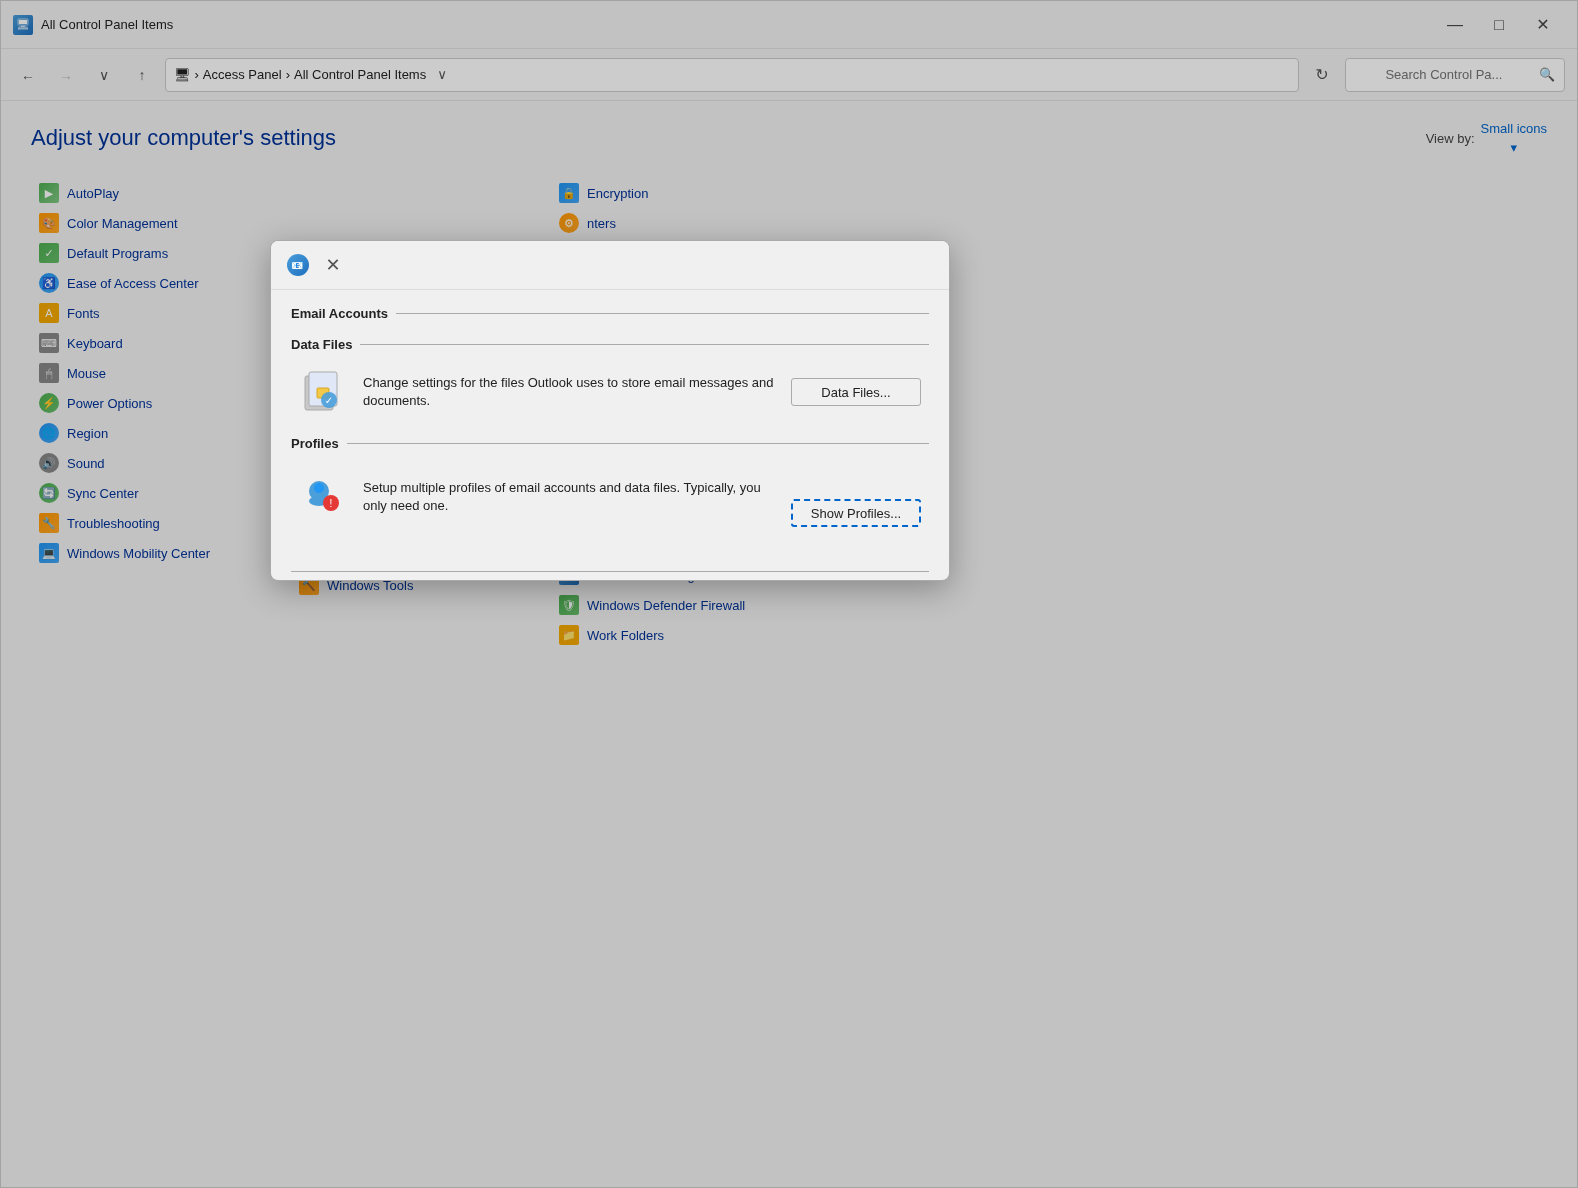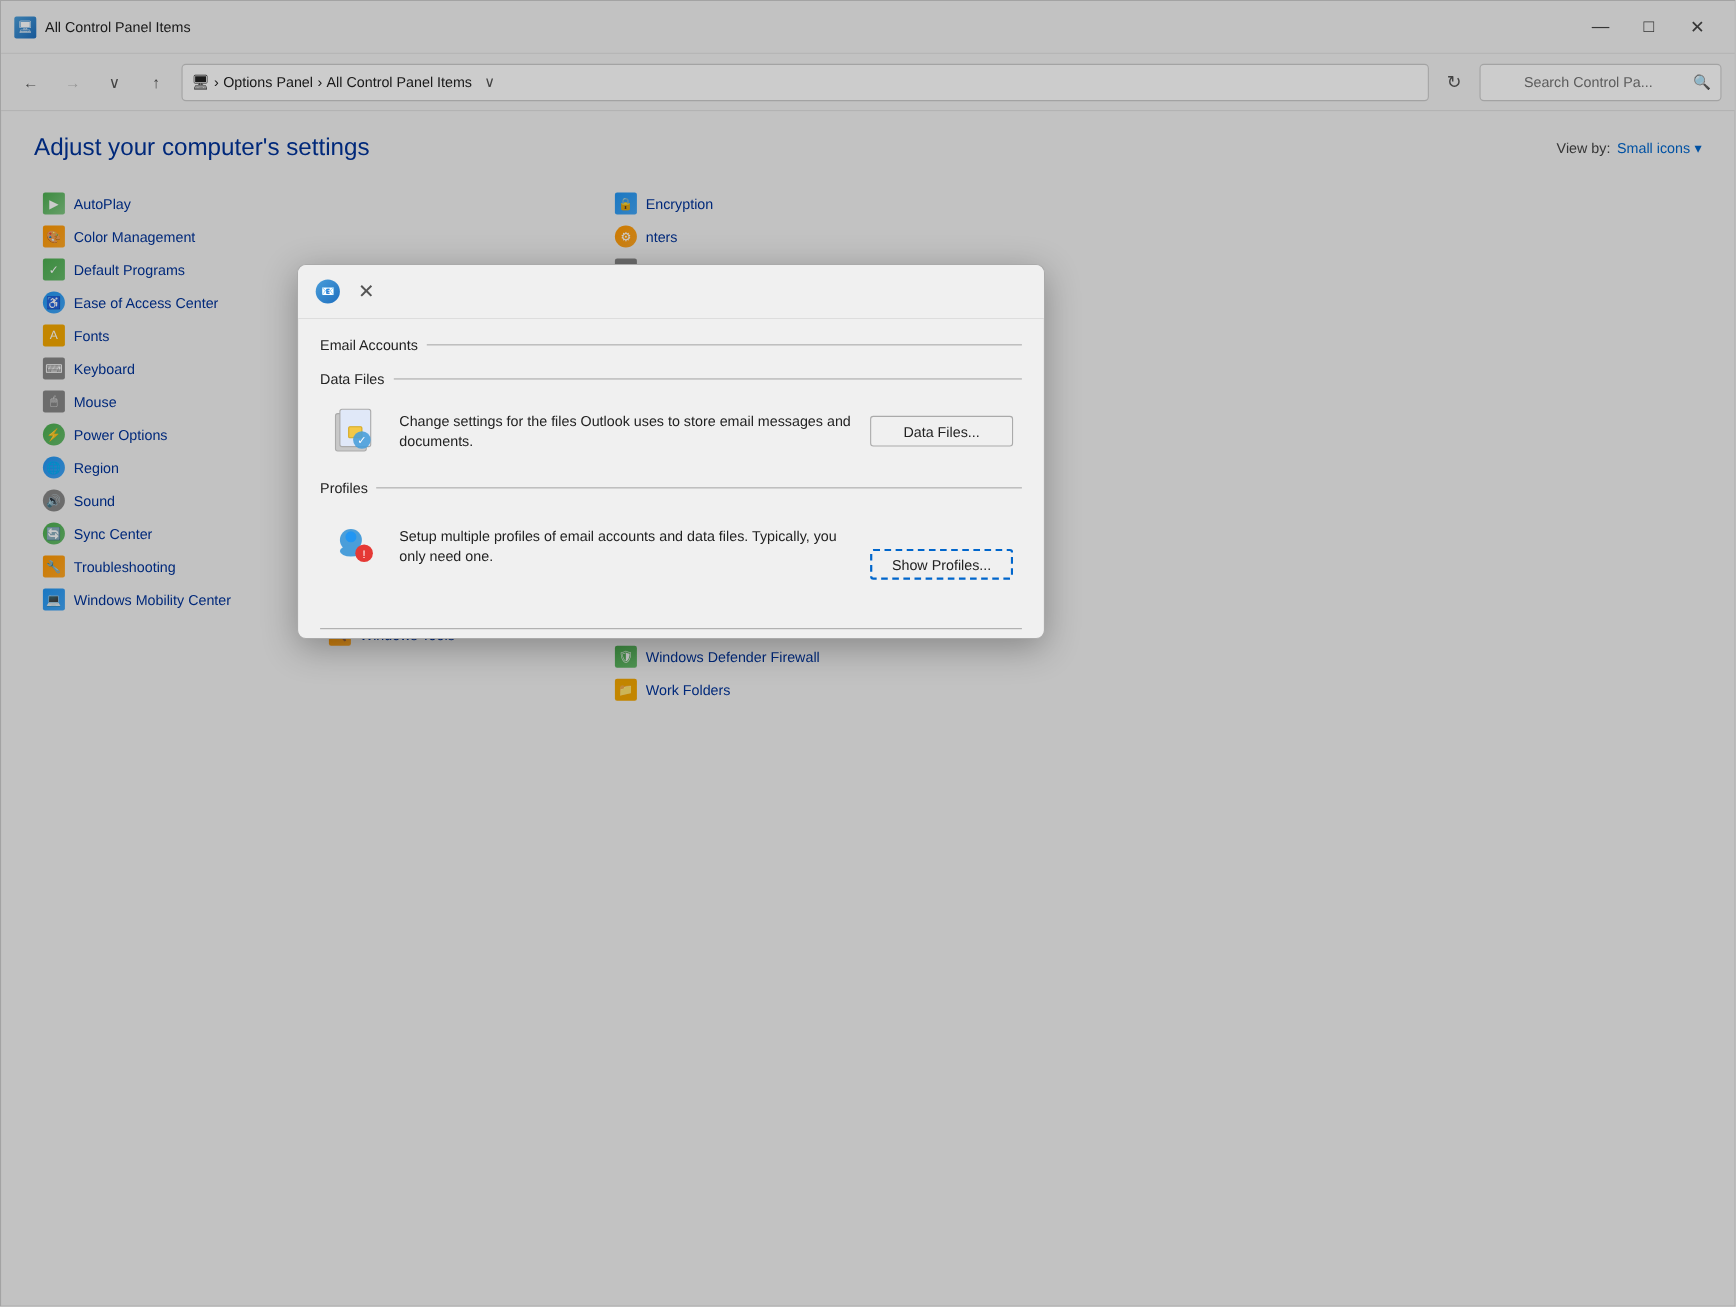--- a/index.html
+++ b/index.html
@@ -173,20 +173,21 @@
       font-size: 13px;
       color: #444;
     }
 
     .view-by-link {
       color: #0066cc;
       cursor: pointer;
       display: flex;
       align-items: center;
       gap: 4px;
+      flex-direction: column;
     }
 
     .control-item {
       display: flex;
       align-items: center;
       gap: 8px;
       padding: 4px 8px;
       cursor: pointer;
       border-radius: 3px;
       color: #003399;
@@ -275,20 +276,21 @@
 
     .modal-section {
       margin-bottom: 16px;
     }
 
     .section-header {
       display: flex;
       align-items: center;
       gap: 8px;
       margin-bottom: 12px;
+      font-weight: bold;
     }
 
     .section-label {
       font-size: 13px;
       color: #222;
       white-space: nowrap;
     }
 
     .section-line {
       flex: 1;
@@ -381,21 +383,21 @@
   </div>
 
   <div class="address-bar">
     <button class="nav-btn">←</button>
     <button class="nav-btn disabled">→</button>
     <button class="nav-btn">∨</button>
     <button class="nav-btn">↑</button>
     <div class="address-path">
       <span>🖥</span>
       <span> › </span>
-      <span>Options Panel</span>
+      <span>Access Panel</span>
       <span> › </span>
       <span>All Control Panel Items</span>
       <button class="address-chevron">∨</button>
     </div>
     <button class="refresh-btn">↻</button>
     <div class="search-box">
       <input type="text" placeholder="Search Control Pa..." style="">
       <span>🔍</span>
     </div>
   </div>

